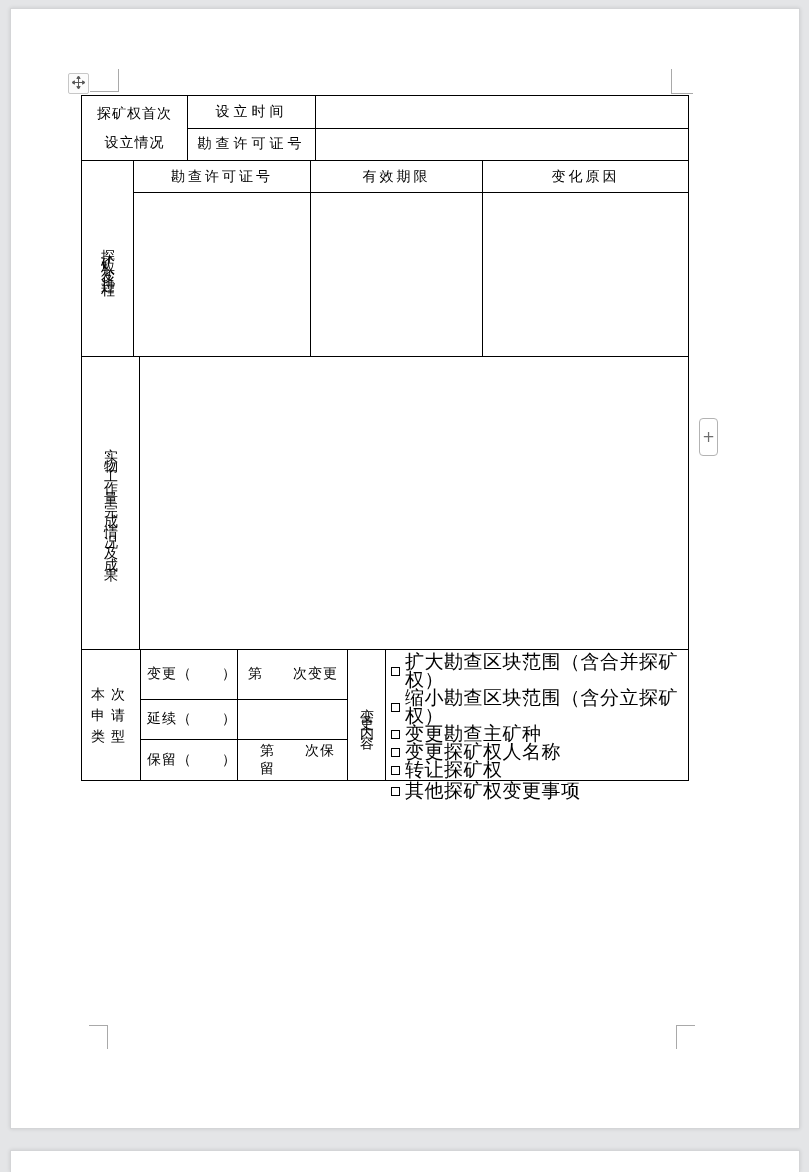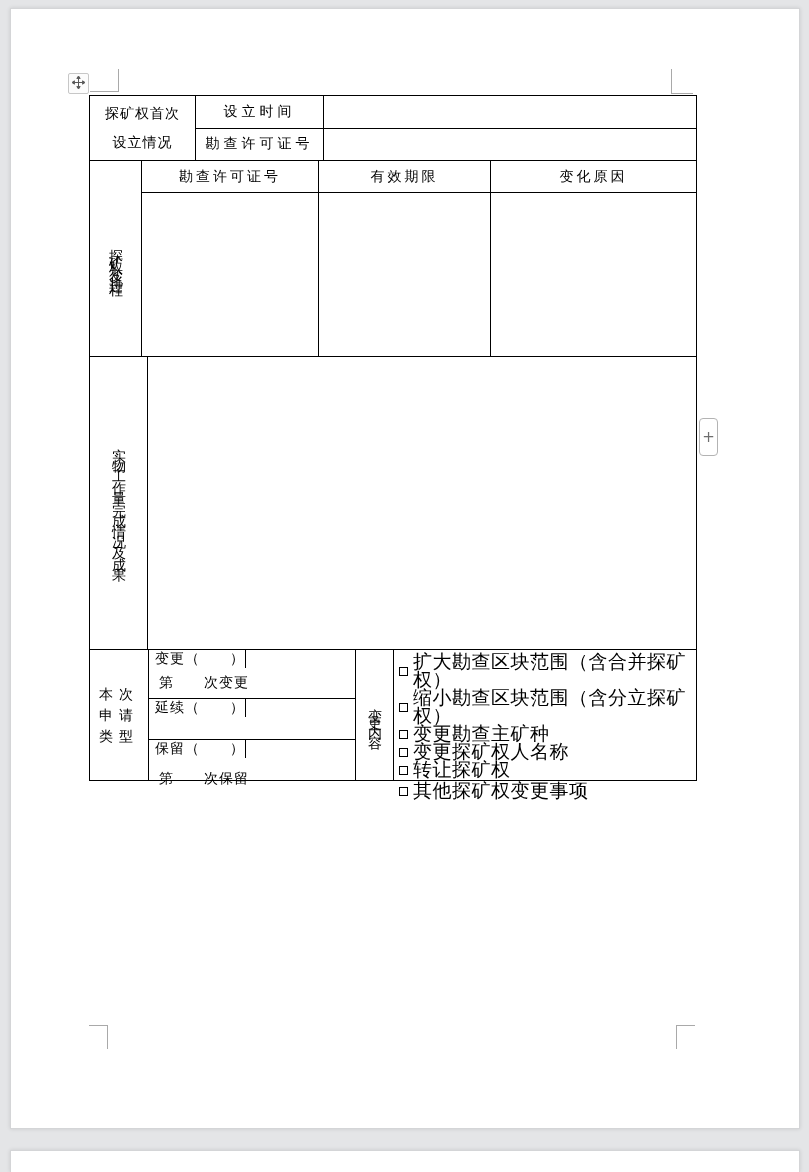--- a/index.html
+++ b/index.html
@@ -50,21 +50,21 @@
     border-radius:4px;
     color:#6e6e6e;
     font-size:15px; line-height:1;
     font-family:"DejaVu Sans", sans-serif;
     cursor:pointer;
     display:flex; align-items:center; justify-content:center;
     padding:0;
   }
   
   .tbl {
-    position:absolute; left:89px; top:95px;
+    position:absolute; left:81px; top:95px;
     width:608px;
     border:1px solid #000;
     background:#fff;
     font-size:14px;
   }
   .sec { display:flex; }
   .bt { border-top:1px solid #000; }
   .br { border-right:1px solid #000; }
   .cc { display:flex; align-items:center; justify-content:center; text-align:center; }
   .pre { white-space:pre-line; }
@@ -90,21 +90,21 @@
   .s2-head > div { letter-spacing:3px; }
   
   .s3 { height:293px; border-top:1px solid #000; }
   .s3-label { width:58px; }
   .s3-label .vtext { letter-spacing:11px; }
   .s3-content { flex:1; }
   
   .s4 { height:131px; border-top:1px solid #000; }
   .s4-title { width:59px; letter-spacing:6px; line-height:21px; }
   .s4-mid { width:207px; display:flex; flex-direction:column; }
-  .s4-row { display:flex;flex-direction:column; }
+  .s4-row { display:flex; }
   .s4-r1 { height:49px; } .s4-r2 { height:41px; } .s4-r3 { height:41px;gap:12px; }
   .s4-choice { width:97px; display:flex; align-items:center; padding-left:6px; letter-spacing:1px; }
   .s4-ordinal { flex:1; display:flex; align-items:center; padding-left:10px; letter-spacing:1px; }
   .s4-vtitle { width:38px; }
   .s4-vtitle .vtext { letter-spacing:9px; }
   .checks {
     flex:1; display:flex; flex-direction:column;
     justify-content:space-around;
     padding:3px 4px 5px 5px;
     font-size:19px; letter-spacing:.5px;

